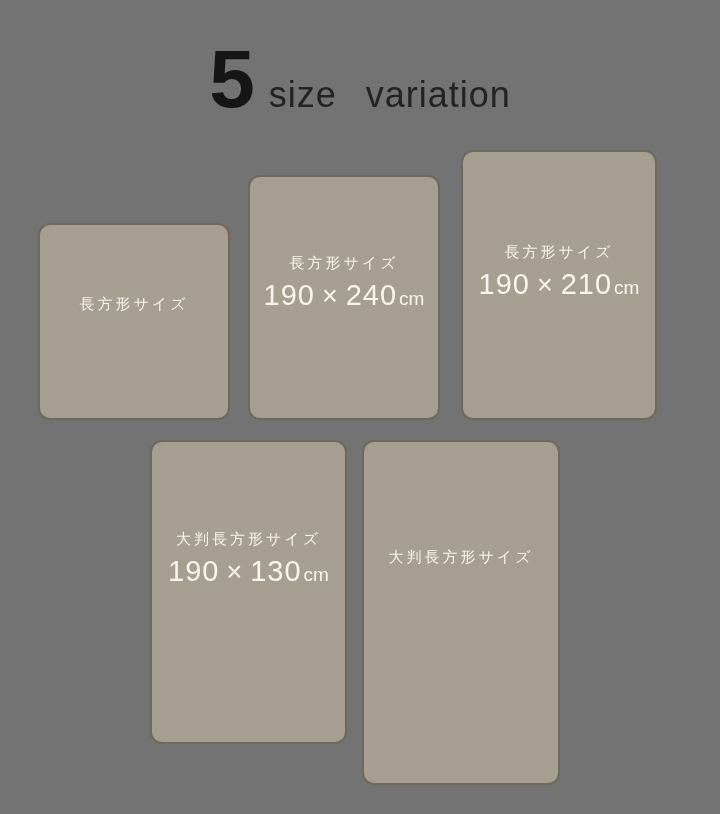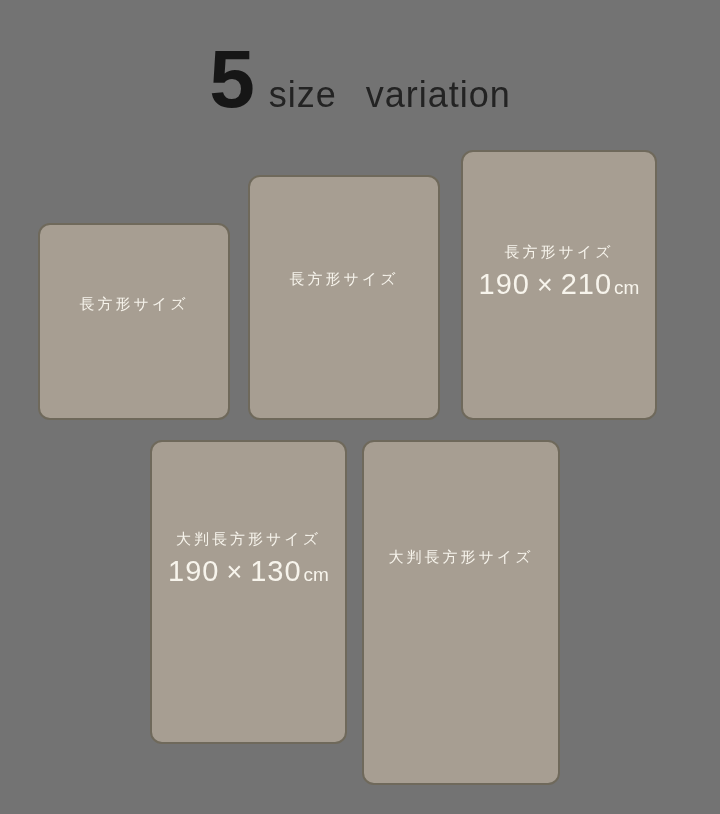--- a/index.html
+++ b/index.html
@@ -100,20 +100,21 @@
 
   <div class="card card-1">
     <div class="card-text">
       <div class="card-label">長方形サイズ</div>
     </div>
   </div>
 
   <div class="card card-2">
     <div class="card-text">
       <div class="card-label">長方形サイズ</div>
+      <div class="card-dims"><span>190</span><span class="times">×</span><span>240</span><span class="unit">cm</span></div>
     </div>
   </div>
 
   <div class="card card-3">
     <div class="card-text">
       <div class="card-label">長方形サイズ</div>
       <div class="card-dims"><span>190</span><span class="times">×</span><span>210</span><span class="unit">cm</span></div>
     </div>
   </div>
 

